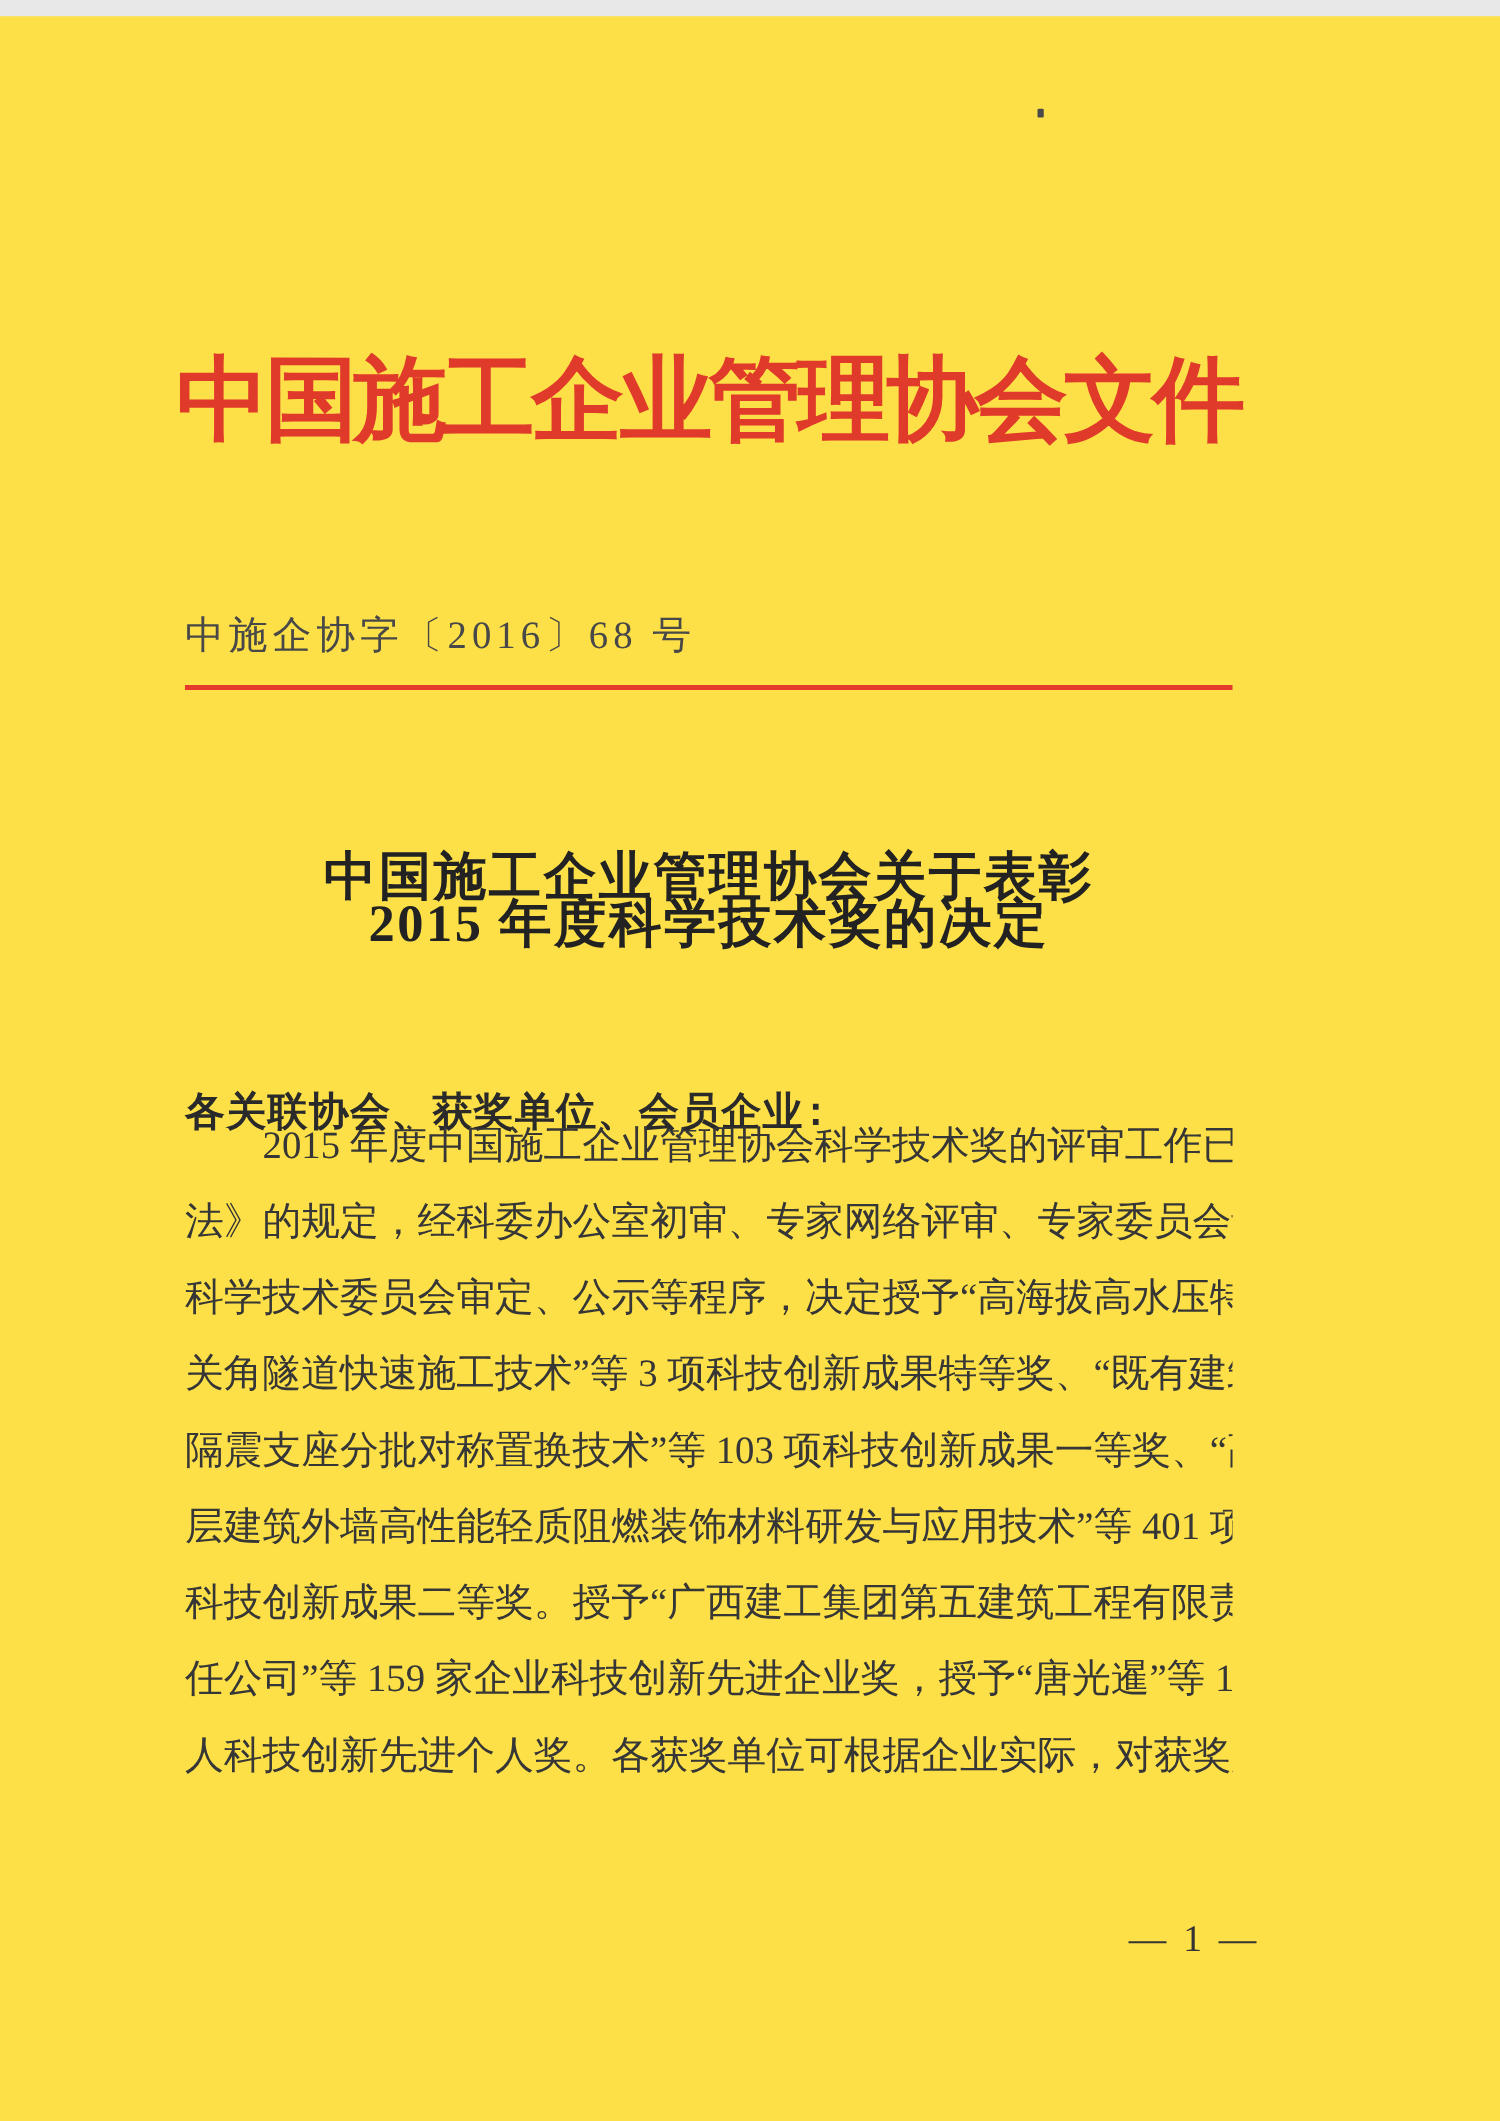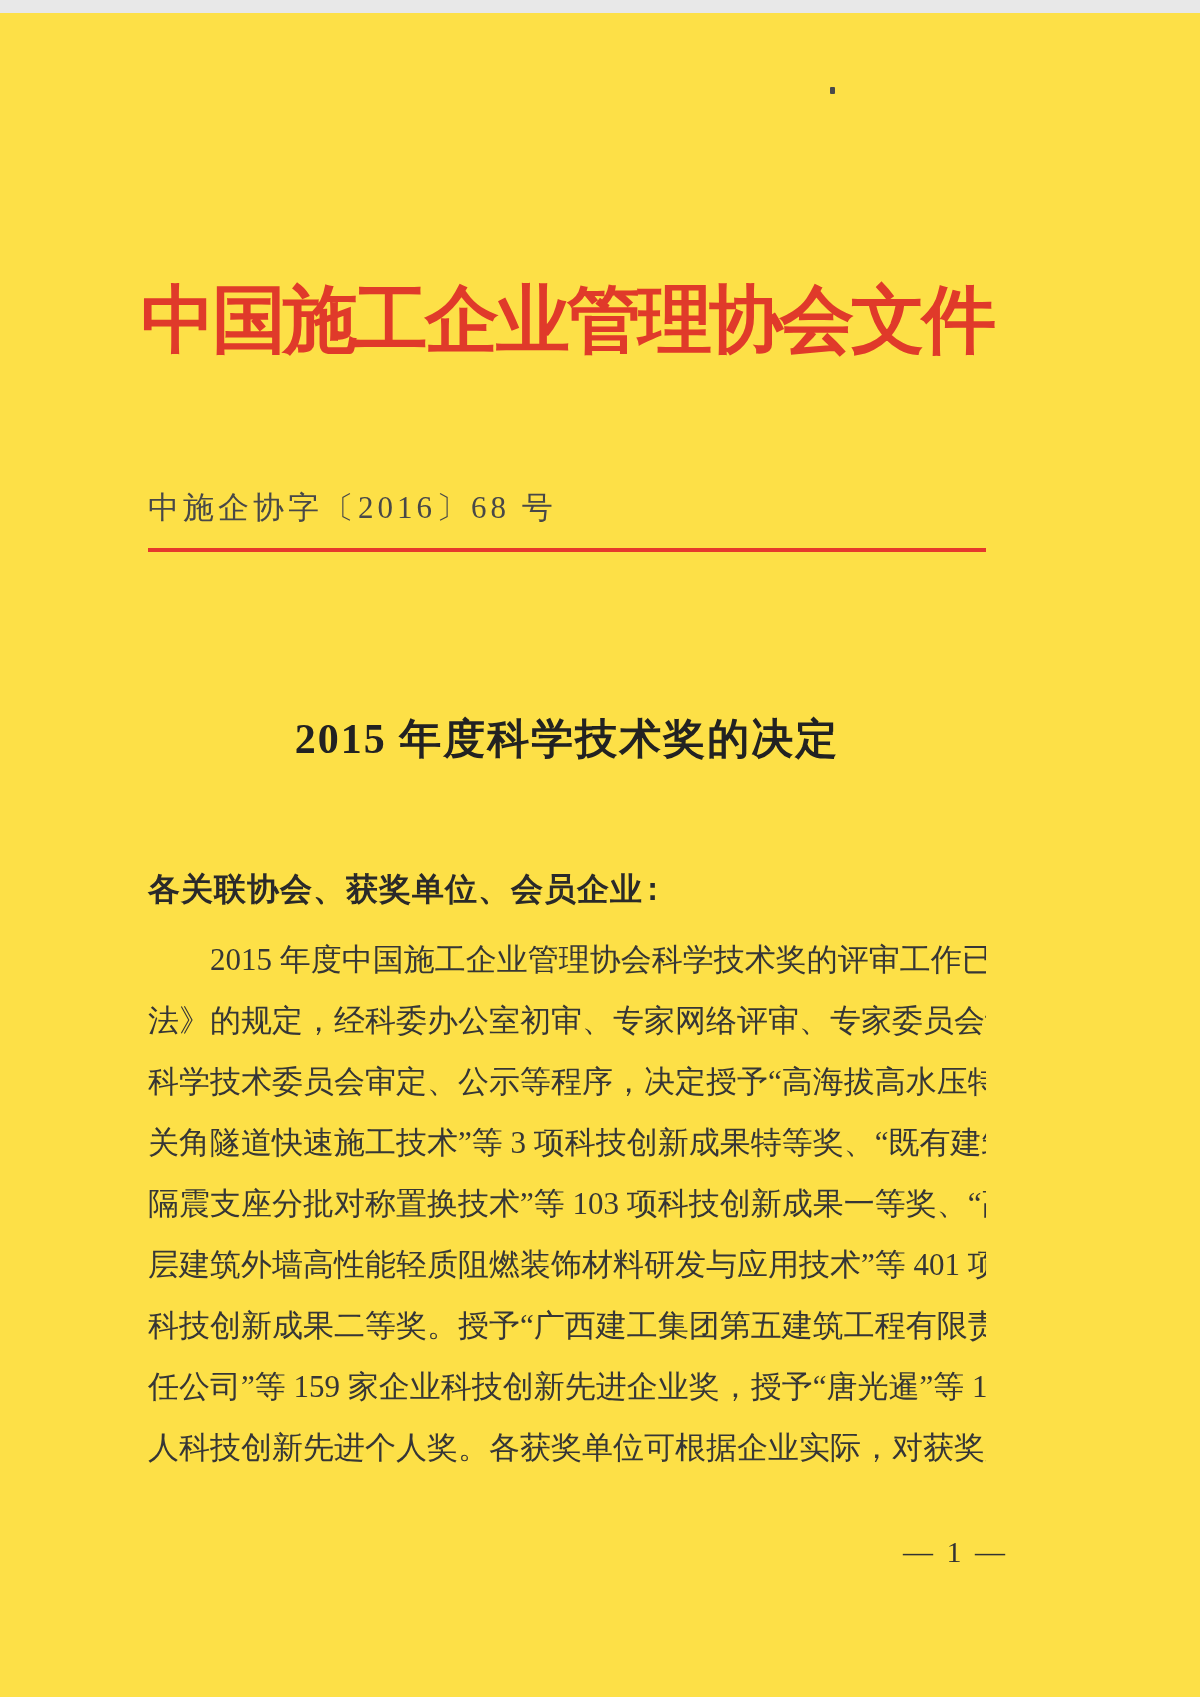--- a/index.html
+++ b/index.html
@@ -65,21 +65,21 @@
     font-size: 32px;
     font-weight: bold;
     color: #2a2a2a;
     letter-spacing: 1px;
     font-family: Liberation Mono, monospace;
     text-align: center;
   }
   .body-text {
     position: absolute;
     left: 148px;
-    top: 916px;
+    top: 872px;
     width: 838px;
     color: #363636;
   }
   .body-line {
     height: 61px;
     line-height: 61px;
     font-size: 31px;
     text-align: justify;
     text-align-last: justify;
     -moz-text-align-last: justify;
@@ -114,20 +114,21 @@
 <div class="page">
 
   <div class="speck"></div>
 
   <div class="org-title" style="color: rgb(224, 58, 42);">中国施工企业管理协会文件</div>
 
   <div class="doc-number" style="color: rgb(72, 72, 72);">中施企协字〔2016〕68 号</div>
 
   <div class="red-line" style="background: rgb(229, 57, 44);"></div>
 
+  <div class="title-line1">中国施工企业管理协会关于表彰</div>
 
   <div class="title-line2">2015 年度科学技术奖的决定</div>
 
   <div class="salutation">各关联协会、获奖单位、会员企业:</div>
 
   <div class="body-text" style="color: rgb(54, 54, 54);">
       <div class="body-line first">2015 年度中国施工企业管理协会科学技术奖的评审工作已</div>
       <div class="body-line">法》的规定，经科委办公室初审、专家网络评审、专家委员会评审、</div>
       <div class="body-line">科学技术委员会审定、公示等程序，决定授予“高海拔高水压特长</div>
       <div class="body-line">关角隧道快速施工技术”等 3 项科技创新成果特等奖、“既有建筑</div>

